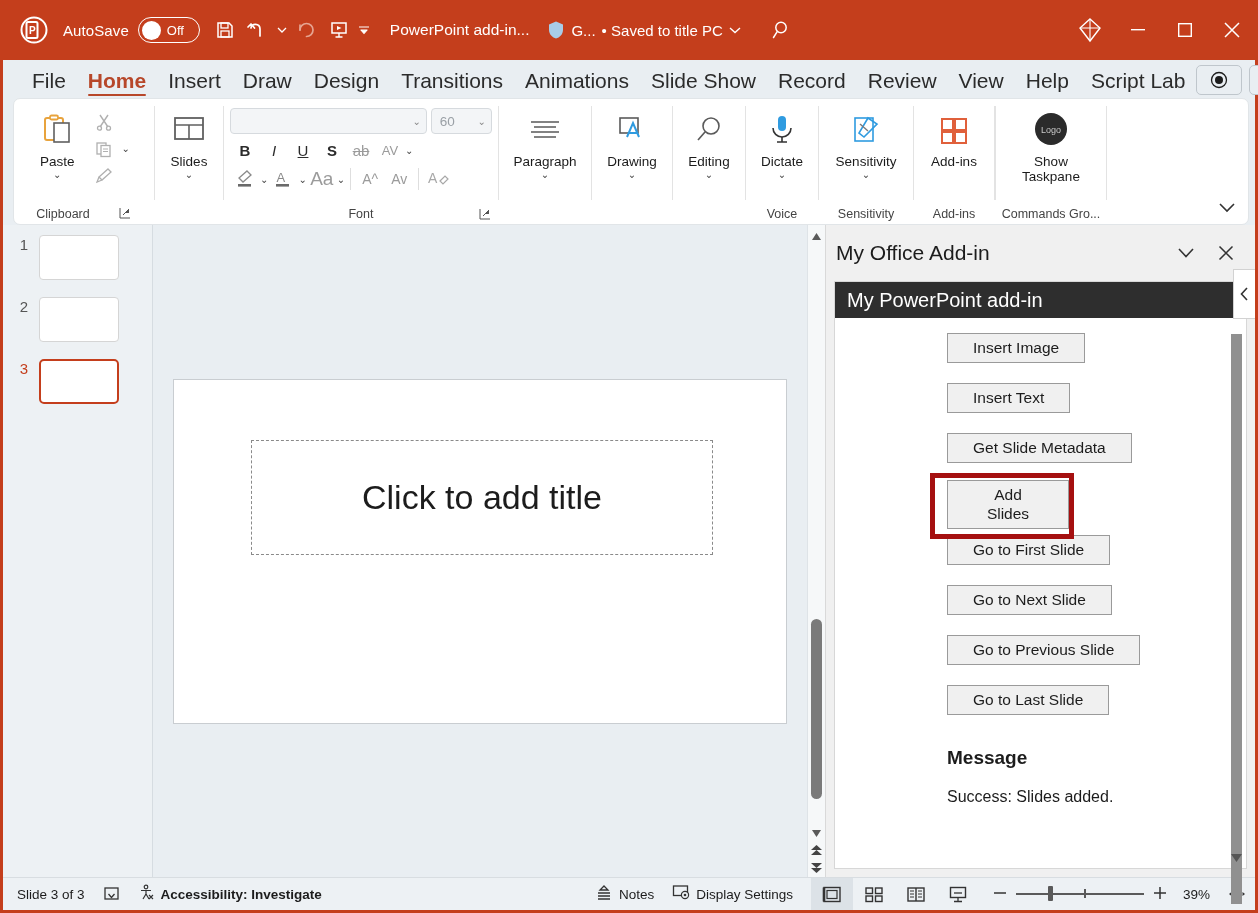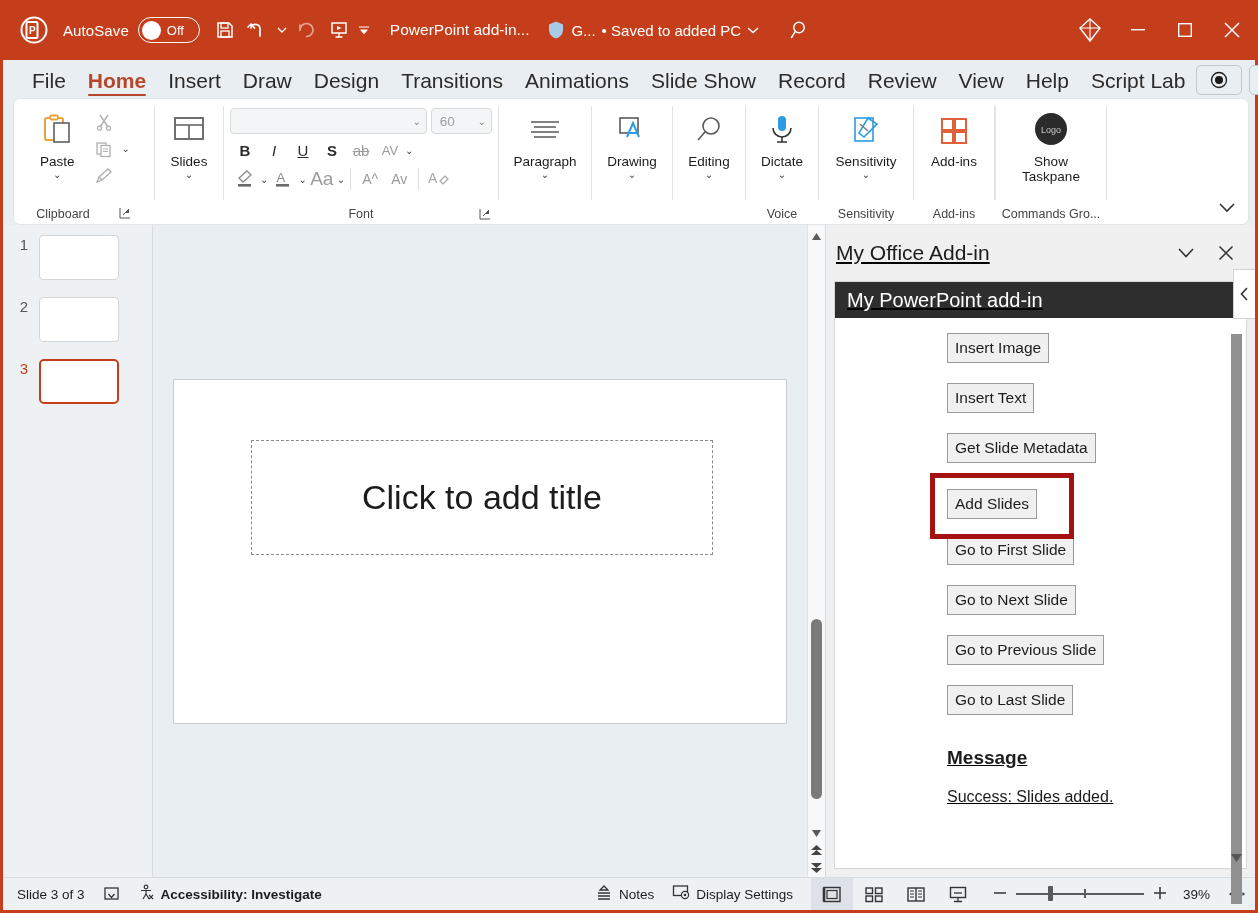--- a/index.html
+++ b/index.html
@@ -168,21 +168,21 @@
   .sc-arrow { height: 16px; display:flex; align-items:center; justify-content:center; color: #5a5a5a; font-size: 9px;}
   .sc-track { flex: 1; width: 100%; position: relative; }
   .sc-thumb {
     position: absolute; left: 3px; width: 11px; background: #7A7A7A; border-radius: 6px;
   }
   .sc-dbl { height: 18px; display:flex; align-items:center; justify-content:center; color:#444; font-size:9px; line-height:7px; flex-direction:column;}
 
   
   .taskpane {
     width: 430px; flex: 0 0 430px; background: #F0F0F0; display: flex; flex-direction: column;
-    border-left: 1px solid #D9D9D9; position: relative; text-decoration: underline;
+    border-left: 1px solid #D9D9D9; position: relative;
   }
   .tp-header {
     height: 56px; display: flex; align-items: center; padding: 0 10px 0 10px;
     flex: 0 0 56px;
   }
   .tp-title { font-size: 21px; color: #1c1c1c; font-weight: 400; }
   .tp-hbtns { margin-left: auto; display: flex; align-items: center; gap: 14px; padding-right: 6px;}
   .tp-hbtn { width: 26px; height: 26px; display: flex; align-items: center; justify-content: center; color: #333; }
   .tp-body {
     flex: 1; margin: 0 8px 8px 8px; background: #fff; border: 1px solid #D7D7D7;
@@ -191,21 +191,21 @@
   .addin-header {
     height: 36px; background: #2E2E2E; color: #fff; display: flex; align-items: center;
     padding-left: 12px; font-size: 20px; font-weight: 300; flex: 0 0 36px;
   }
   .addin-content {
     flex: 1; position: relative; padding-top: 15px; overflow: hidden;
   }
   .btn-wrap { padding-left: 112px; }
   .ui-btn {
     display: inline-block; border: 1px solid #9A9A9A; background: #F0F0F0;
-    font-size: 15.5px; color: #1c1c1c; padding: 4px 7px 5px; margin-bottom: 20px;
+    font-size: 15.5px; color: #1c1c1c; padding: 4px 25px 5px; margin-bottom: 20px;
     font-family: "Liberation Sans", sans-serif; line-height: 19px;
   }
   .highlight-box {
     position: absolute; border: 5px solid #A51010; background: #fff;
     z-index: 5; display: flex; align-items: center;
   }
   .msg-title { font-size: 19px; font-weight: bold; color: #1c1c1c; padding-left: 112px; margin-top: 12px; }
   .msg-text { font-size: 16px; color: #1c1c1c; padding-left: 112px; margin-top: 19px; }
 
   .tp-scroll {
@@ -295,21 +295,21 @@
       </div>
     </div>
     <span class="doctitle">PowerPoint add-in...</span>
     <span class="shield">
       <svg width="18" height="20" viewBox="0 0 18 20">
           <path d="M9 1.5 L16 4.5 V10 C16 14.5 12.5 17.5 9 18.5 C5.5 17.5 2 14.5 2 10 V4.5 Z" fill="#A8CCE8"></path>
         </svg>
     </span>
     <span class="savedinfo">
       <span>G...</span>
-      <span>• Saved to added PC</span>
+      <span>• Saved to title PC</span>
       <svg width="12" height="8" viewBox="0 0 12 8">
           <path d="M1 2 L6 6.5 L11 2" fill="none" stroke="#fff" stroke-width="1.4"></path>
         </svg>
     </span>
     <div class="searchbtn">
       <svg width="22" height="22" viewBox="0 0 22 22">
           <circle cx="10" cy="8.5" r="5.2" fill="none" stroke="#fff" stroke-width="1.5"></circle>
           <path d="M6.2 12.6 L2.5 18.5" stroke="#fff" stroke-width="1.5" stroke-linecap="round"></path>
         </svg>
     </div>

